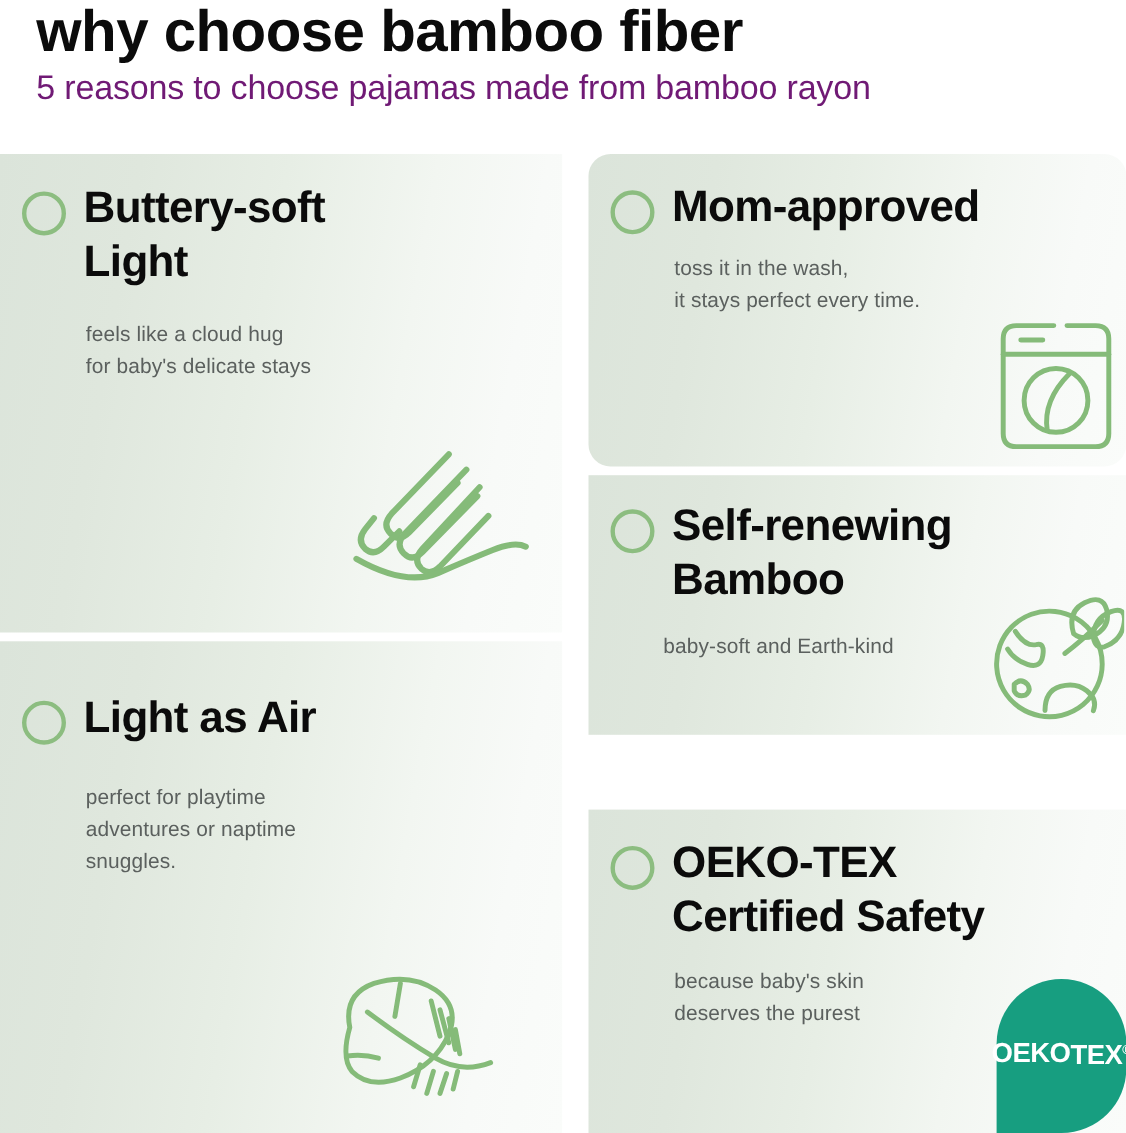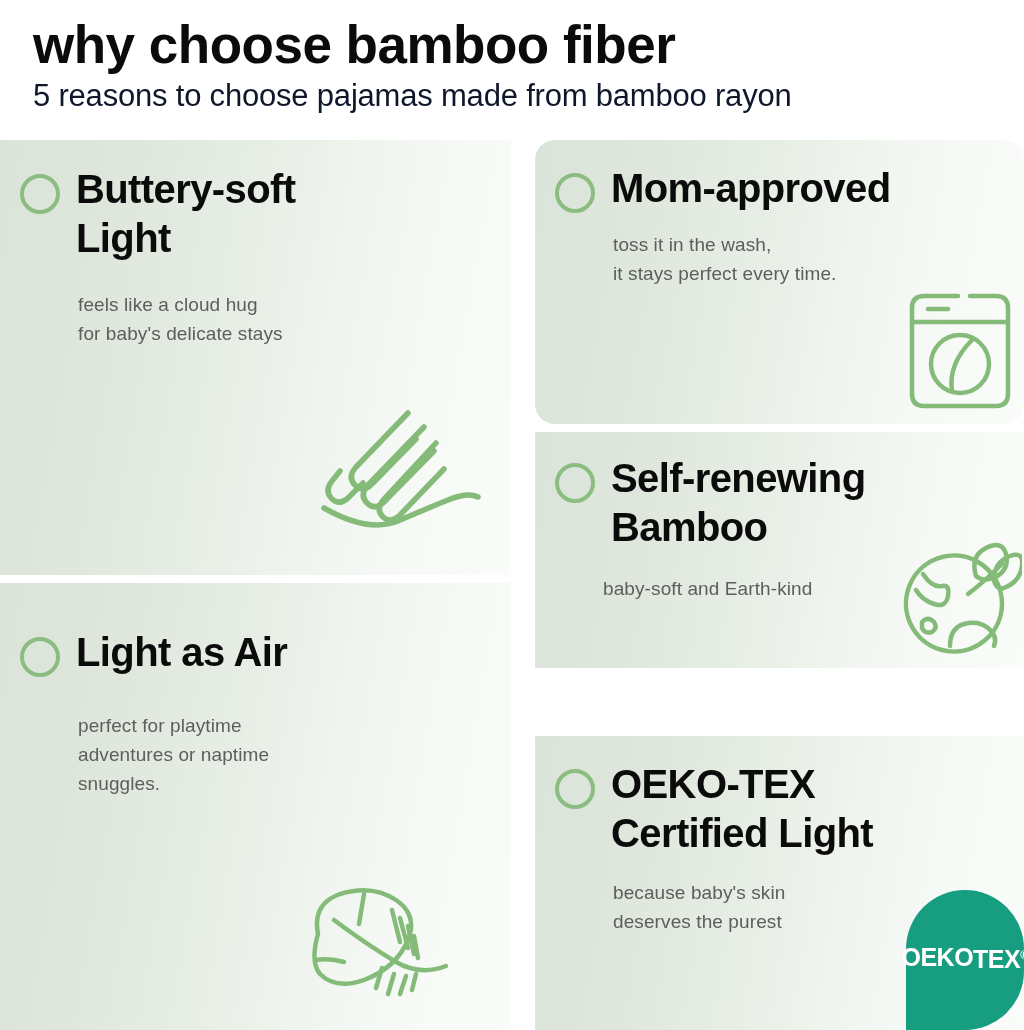--- a/index.html
+++ b/index.html
@@ -13,42 +13,42 @@
   }
 
   #infographic {
     position: relative;
     width: 1024px;
     height: 1030px;
     background: #ffffff;
   }
 
   
-  .header { position: absolute; left: 0; top: 16px; width: 844px; height: 132px; }
+  .header { position: absolute; left: 0; top: 0; width: 844px; height: 132px; }
 
   .headline {
     position: absolute;
     left: 33px;
     top: -2px;
     font-size: 53px;
     font-weight: 700;
     letter-spacing: -0.5px;
     color: #0b0b0b;
     line-height: 62px;
     white-space: nowrap;
   }
 
   .subhead {
     position: absolute;
     left: 33px;
     top: 60px;
     font-size: 31px;
     font-weight: 400;
     letter-spacing: -0.2px;
-    color: #0f172a;
+    color: #701a75;
     line-height: 40px;
     white-space: nowrap;
   }
 
   
   .card {
     position: absolute;
     overflow: hidden;
     background-image: linear-gradient(100deg,
         #dbe4da 0%,
@@ -261,21 +261,21 @@
         <path d="M96 38 Q96 20 112 14 Q126 9 124 24 Q122 40 106 46 Q98 48 96 38 Z"></path>
         <path d="M70 52 Q86 40 104 22"></path>
       </svg>
     </div>
   </div>
 
   <div class="card card-right" id="card-oeko">
     <div class="head-row">
       <div class="bullet-circle"></div>
       <div class="card-title">OEKO-TEX
-Certified Light</div>
+Certified Safety</div>
     </div>
     <div class="card-body">because baby's skin
 deserves the purest</div>
 
     <div id="oeko-badge">
       <span class="badge-line">OEKO</span>
       <span class="badge-line badge-line-2">
         <span>TEX</span><span class="badge-reg">®</span>
       </span>
     </div>

